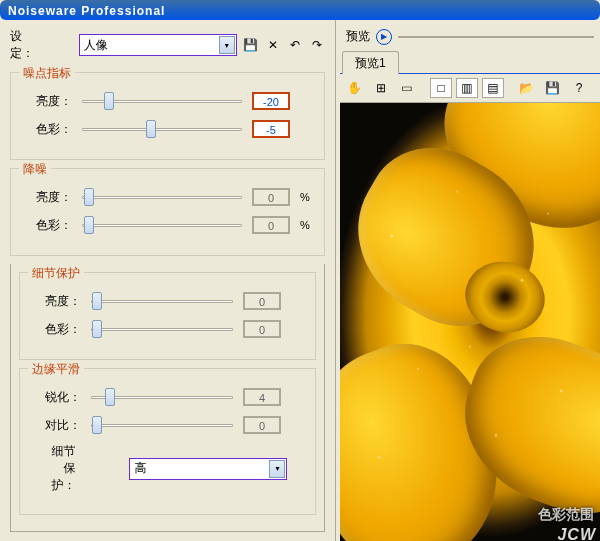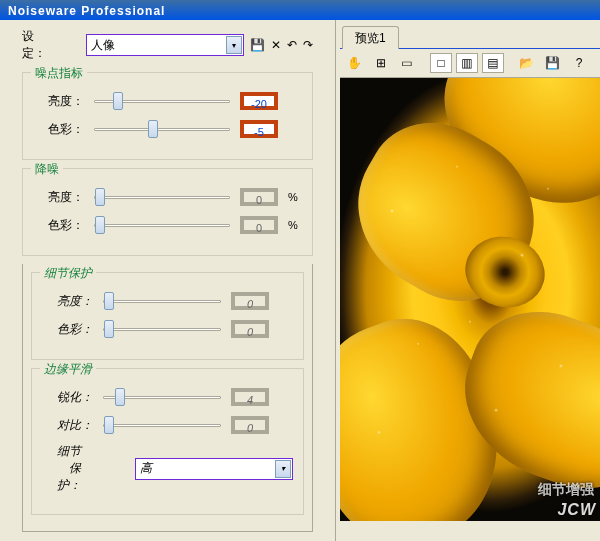--- a/index.html
+++ b/index.html
@@ -1,41 +1,41 @@
 <!DOCTYPE html>
 <html><head>
   <meta charset="utf-8">
   <style>
     * { box-sizing: border-box; margin: 0; padding: 0; font-family: "Microsoft YaHei", Arial, sans-serif; }
     body { width: 600px; height: 541px; background: #ece9d8; overflow: hidden; }
-    .titlebar { background: linear-gradient(to bottom, #3a6ea5, #0054e3); color: #fff; font-size: 12px; font-weight: bold; padding: 4px 8px; height: 20px; font-family: "Courier New", monospace; letter-spacing: 1px; }
+    .titlebar { background: linear-gradient(to bottom, #3a6ea5, #0054e3); color: #fff; font-size: 12px; font-weight: bold; padding: 4px 8px; height: 20px; font-family: "Courier New", monospace; letter-spacing: 1px; border-radius: 6px; }
     .main { display: flex; height: 521px; }
-    .left-panel { width: 335px; padding: 8px 22px; }
+    .left-panel { width: 335px; padding: 8px 10px; }
     .right-panel { flex: 1; border-left: 1px solid #aca899; padding: 6px 0 0 4px; }
     .settings-row { display: flex; align-items: center; gap: 6px; margin-bottom: 10px; font-size: 12px; }
     .label { color: #000; }
     .dropdown { flex: 0 0 158px; height: 22px; background: #fff; border: 1px solid #6d28d9; display: flex; align-items: center; padding: 0 4px; position: relative; font-size: 12px; margin-left: 34px; }
     .dropdown-arrow { position: absolute; right: 1px; top: 1px; width: 16px; height: 18px; background: linear-gradient(to bottom, #e8f0f8, #c7d8ed); border: 1px solid #7f9db9; display: flex; align-items: center; justify-content: center; font-size: 8px; }
     .small-dropdown { width: 80px; }
     .icon-btn { width: 20px; height: 20px; display: inline-flex; align-items: center; justify-content: center; font-size: 12px; cursor: pointer; }
     .fieldset { border: 1px solid #d0cdbf; margin-bottom: 8px; padding: 10px 10px 12px 10px; position: relative; }
-    .fieldset-legend { position: absolute; top: -8px; left: 8px; background: #ece9d8; padding: 0 4px; font-size: 12px; color: #15803d; }
+    .fieldset-legend { position: absolute; top: -8px; left: 8px; background: #ece9d8; padding: 0 4px; font-size: 12px; color: #c2410c; }
     .slider-row { display: flex; align-items: center; gap: 10px; margin: 8px 0; font-size: 12px; }
     .slider-label { width: 36px; text-align: right; margin-left: 15px; }
     .slider-track { flex: 1; height: 20px; position: relative; display: flex; align-items: center; }
     .slider-line { width: 100%; height: 3px; background: #fff; border: 1px solid #aca899; border-radius: 1px; }
     .slider-thumb { position: absolute; width: 10px; height: 18px; background: linear-gradient(to bottom, #e8f0f8, #c7d8ed); border: 1px solid #7f9db9; border-radius: 2px; top: 1px; }
-    .value-box { width: 38px; height: 18px; background: #fff; border: 4px solid #c2410c; text-align: center; font-size: 11px; line-height: 16px; color: #0046d5; }
+    .value-box { width: 38px; height: 18px; background: #fff; border: 2px solid #c2410c; text-align: center; font-size: 11px; line-height: 16px; color: #0046d5; }
     .value-box.gray { background: #ece9d8; border-color: #aca899; color: #666; }
     .unit { width: 14px; font-size: 11px; }
     .tab-row { display: flex; gap: 0; margin-top: 6px; margin-bottom: 0; border-bottom: 1px solid #aca899; }
     .tab { padding: 4px 10px 3px 10px; font-size: 12px; border: 1px solid #aca899; border-bottom: none; background: #ece9d8; margin-right: 2px; position: relative; }
     .tab.active { background: #ece9d8; z-index: 2; border-bottom: 1px solid #ece9d8; margin-bottom: -1px; }
     .tab.inactive { background: #e0ddd0; color: #888; font-size: 11px; padding-top: 5px; }
-    .tab-content { border: 1px solid #aca899; border-top: none; padding: 8px; font-style: italic; }
+    .tab-content { border: 1px solid #aca899; border-top: none; padding: 8px; }
     .preview-header { display: flex; align-items: center; gap: 6px; font-size: 12px; padding: 2px 6px 6px 6px; }
     .play-circle { width: 16px; height: 16px; border: 1px solid #0046d5; border-radius: 50%; display: flex; align-items: center; justify-content: center; color: #0046d5; font-size: 8px; }
     .seek-line { flex: 1; height: 2px; background: #aca899; }
     .preview-tab-row { border-bottom: 1px solid #1d4ed8; display: flex; padding-left: 2px; }
     .preview-tab { border: 1px solid #aca899; border-bottom: none; padding: 3px 12px 2px 12px; font-size: 12px; background: #ece9d8; margin-bottom: -1px; border-top-left-radius: 3px; border-top-right-radius: 3px; }
     .preview-toolbar { background: #ece9d8; padding: 4px 4px; display: flex; gap: 4px; align-items: center; border-bottom: 1px solid #aca899; }
     .tool-icon { width: 22px; height: 20px; border: 1px solid transparent; display: flex; align-items: center; justify-content: center; font-size: 12px; }
     .tool-icon.outlined { border: 1px solid #aca899; background: #fff; }
     .tool-sep { width: 4px; }
     .preview-image { width: 100%; height: 443px; background: #1a1410; position: relative; overflow: hidden; }
@@ -162,20 +162,25 @@
             <span>高</span>
             <span class="dropdown-arrow">▾</span>
           </div>
           <span class="unit"></span>
         </div>
       </div>
     </div>
   </div>
 
   <div class="right-panel">
+    <div class="preview-header">
+      <span>预览</span>
+      <div class="play-circle">▶</div>
+      <div class="seek-line"></div>
+    </div>
     <div class="preview-tab-row">
       <div class="preview-tab">预览1</div>
     </div>
     <div class="preview-toolbar">
       <span class="tool-icon">✋</span>
       <span class="tool-icon">⊞</span>
       <span class="tool-icon">▭</span>
       <span class="tool-sep"></span>
       <span class="tool-icon outlined">□</span>
       <span class="tool-icon outlined">▥</span>
@@ -186,17 +191,17 @@
       <span class="tool-icon">?</span>
     </div>
     <div class="preview-image">
       <div class="rose"></div>
       <div class="petal" style="left:-10%;top:55%;width:180px;height:220px;transform:rotate(-20deg)"></div>
       <div class="petal" style="left:40%;top:-10%;width:200px;height:160px;transform:rotate(40deg)"></div>
       <div class="petal" style="left:55%;top:50%;width:160px;height:200px;transform:rotate(110deg)"></div>
       <div class="petal" style="left:10%;top:10%;width:160px;height:180px;transform:rotate(-60deg)"></div>
       <div class="center-swirl"></div>
       <div class="drops"></div>
-      <div class="watermark">细节增强</div>
+      <div class="watermark">色彩范围</div>
       <div class="watermark2">JCW</div>
     </div>
   </div>
 </div>
 
 </body></html>

